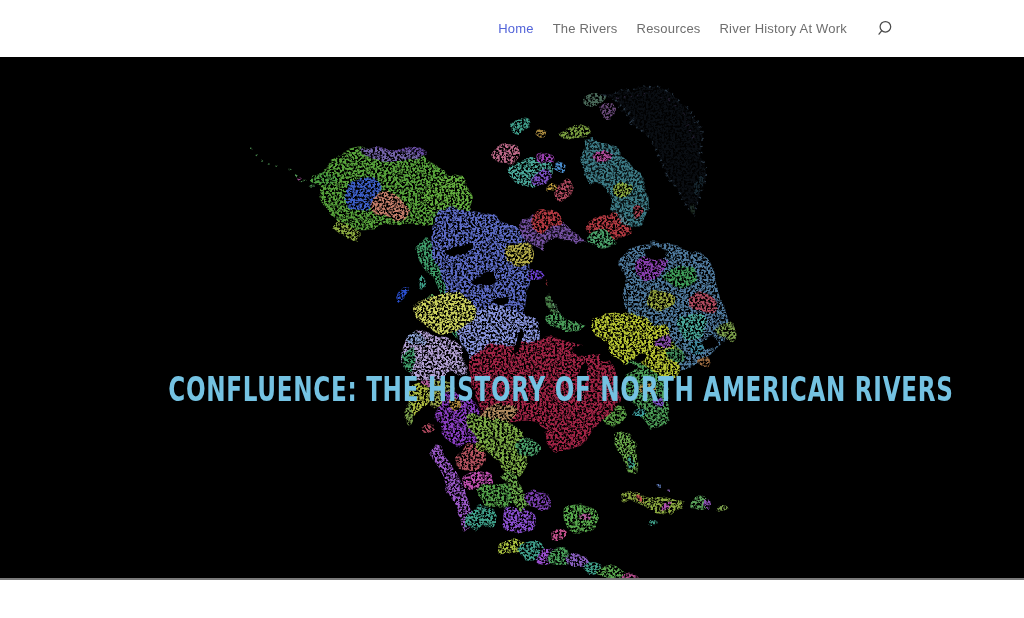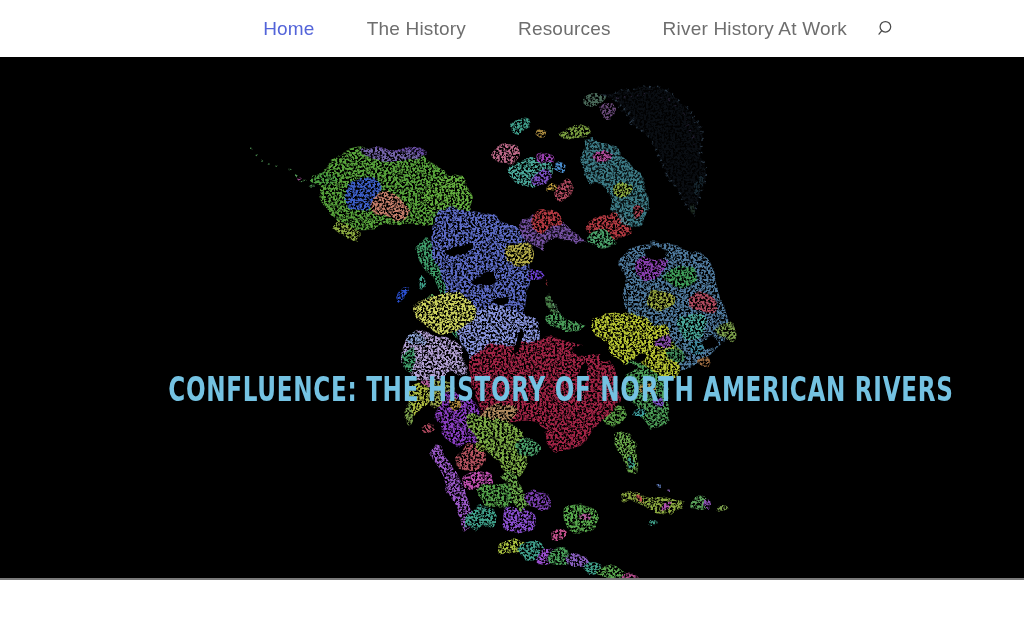--- a/index.html
+++ b/index.html
@@ -10,22 +10,22 @@
     -webkit-font-smoothing:antialiased;
   }
   
   .site-header{
     height:57px;background:#ffffff;
     display:flex;align-items:center;justify-content:flex-end;
     padding-right:128px;box-sizing:border-box;
   }
   .main-nav{display:flex;align-items:center;gap:19px;}
   .main-nav a{
-    font-size:19px;color:#6e6e6e;text-decoration:none;
-    letter-spacing:.2px;line-height:1;white-space:nowrap;margin-left:33px;
+    font-size:13px;color:#6e6e6e;text-decoration:none;
+    letter-spacing:.2px;line-height:1;white-space:nowrap;
   }
   .main-nav a.active{color:#5364d9;}
   .search-btn{
     margin-left:9px;background:none;border:0;padding:2px;cursor:pointer;
     display:flex;align-items:center;
   }
   
   .hero{
     position:relative;height:521px;background:#000;
     border-bottom:2px solid #7b7b7b;overflow:hidden;padding-left:24px;
@@ -41,21 +41,21 @@
   }
   
   .below-hero{height:38px;background:#ffffff;}
 </style>
 </head>
 <body>
 
 <header class="site-header">
   <nav class="main-nav">
     <a href="#" class="active">Home</a>
-    <a href="#">The History</a>
+    <a href="#">The Rivers</a>
     <a href="#">Resources</a>
     <a href="#">River History At Work</a>
     <button class="search-btn" aria-label="Search">
       <svg width="17" height="17" viewBox="0 0 17 17" fill="none">
         <circle cx="8.4" cy="6.8" r="5.3" stroke="#4a4a4a" stroke-width="1.25"></circle>
         <line x1="4.6" y1="10.9" x2="2.0" y2="14.2" stroke="#4a4a4a" stroke-width="1.25" stroke-linecap="round"></line>
       </svg>
     </button>
   </nav>
 </header>

